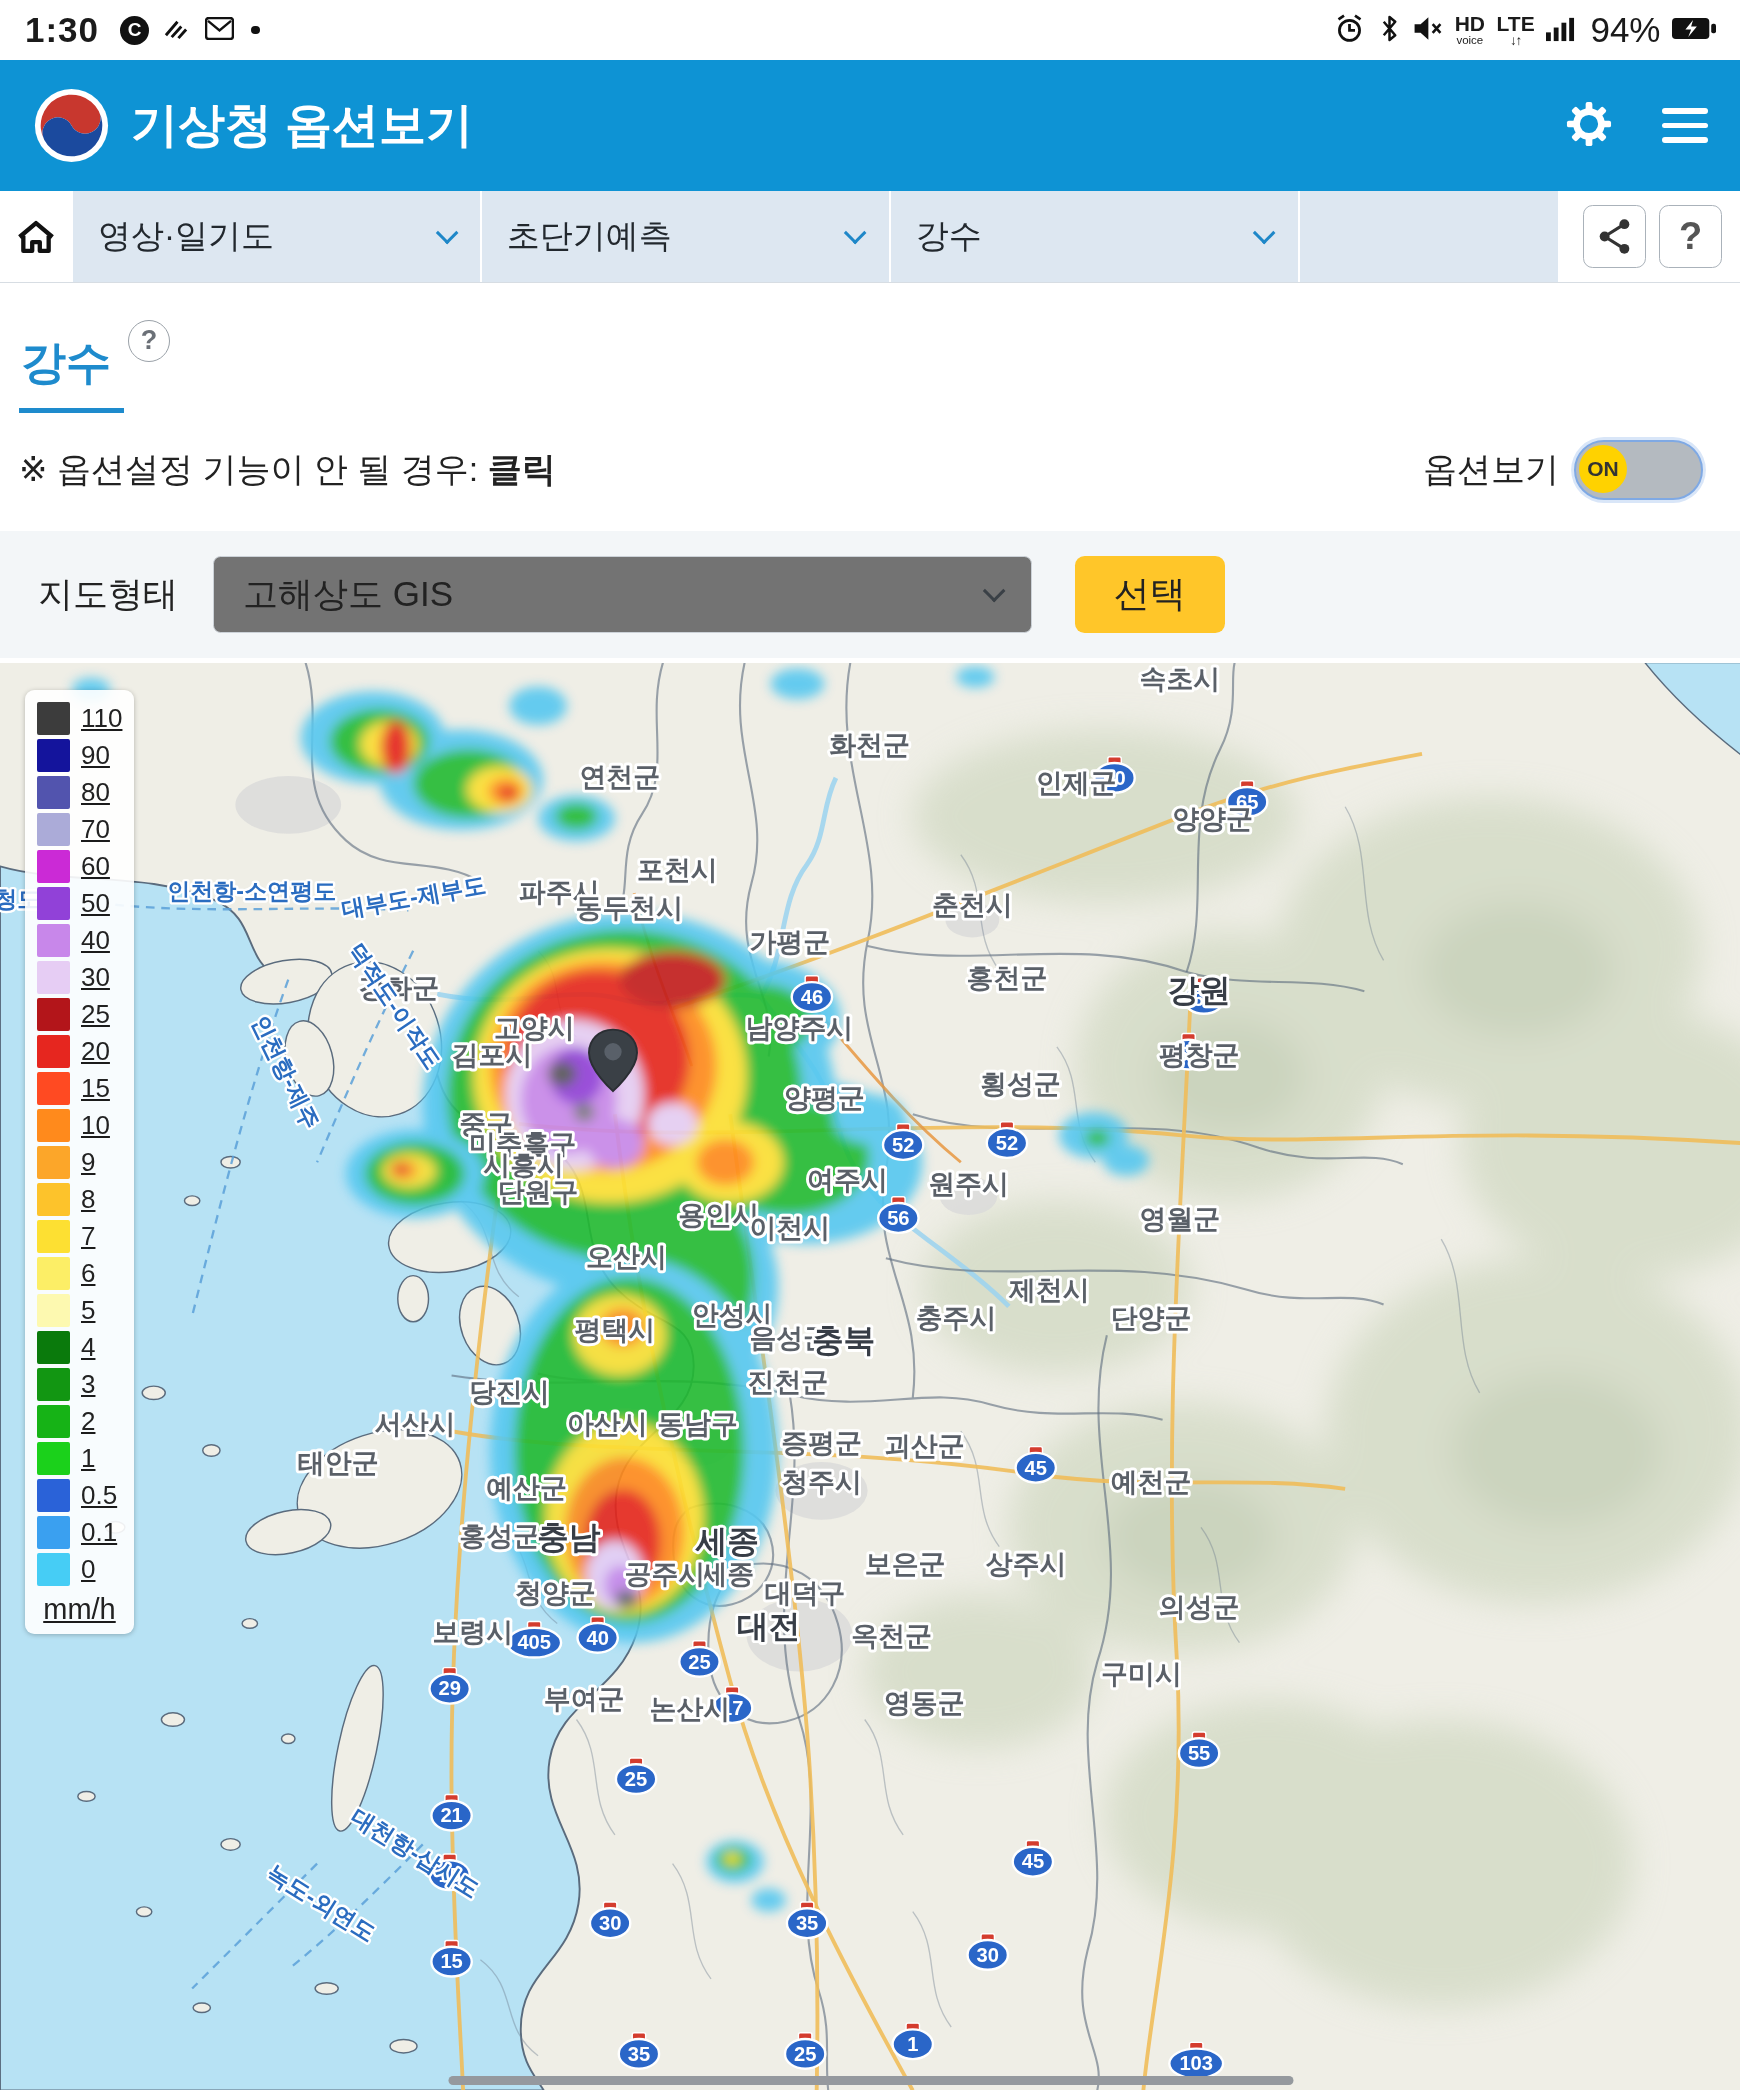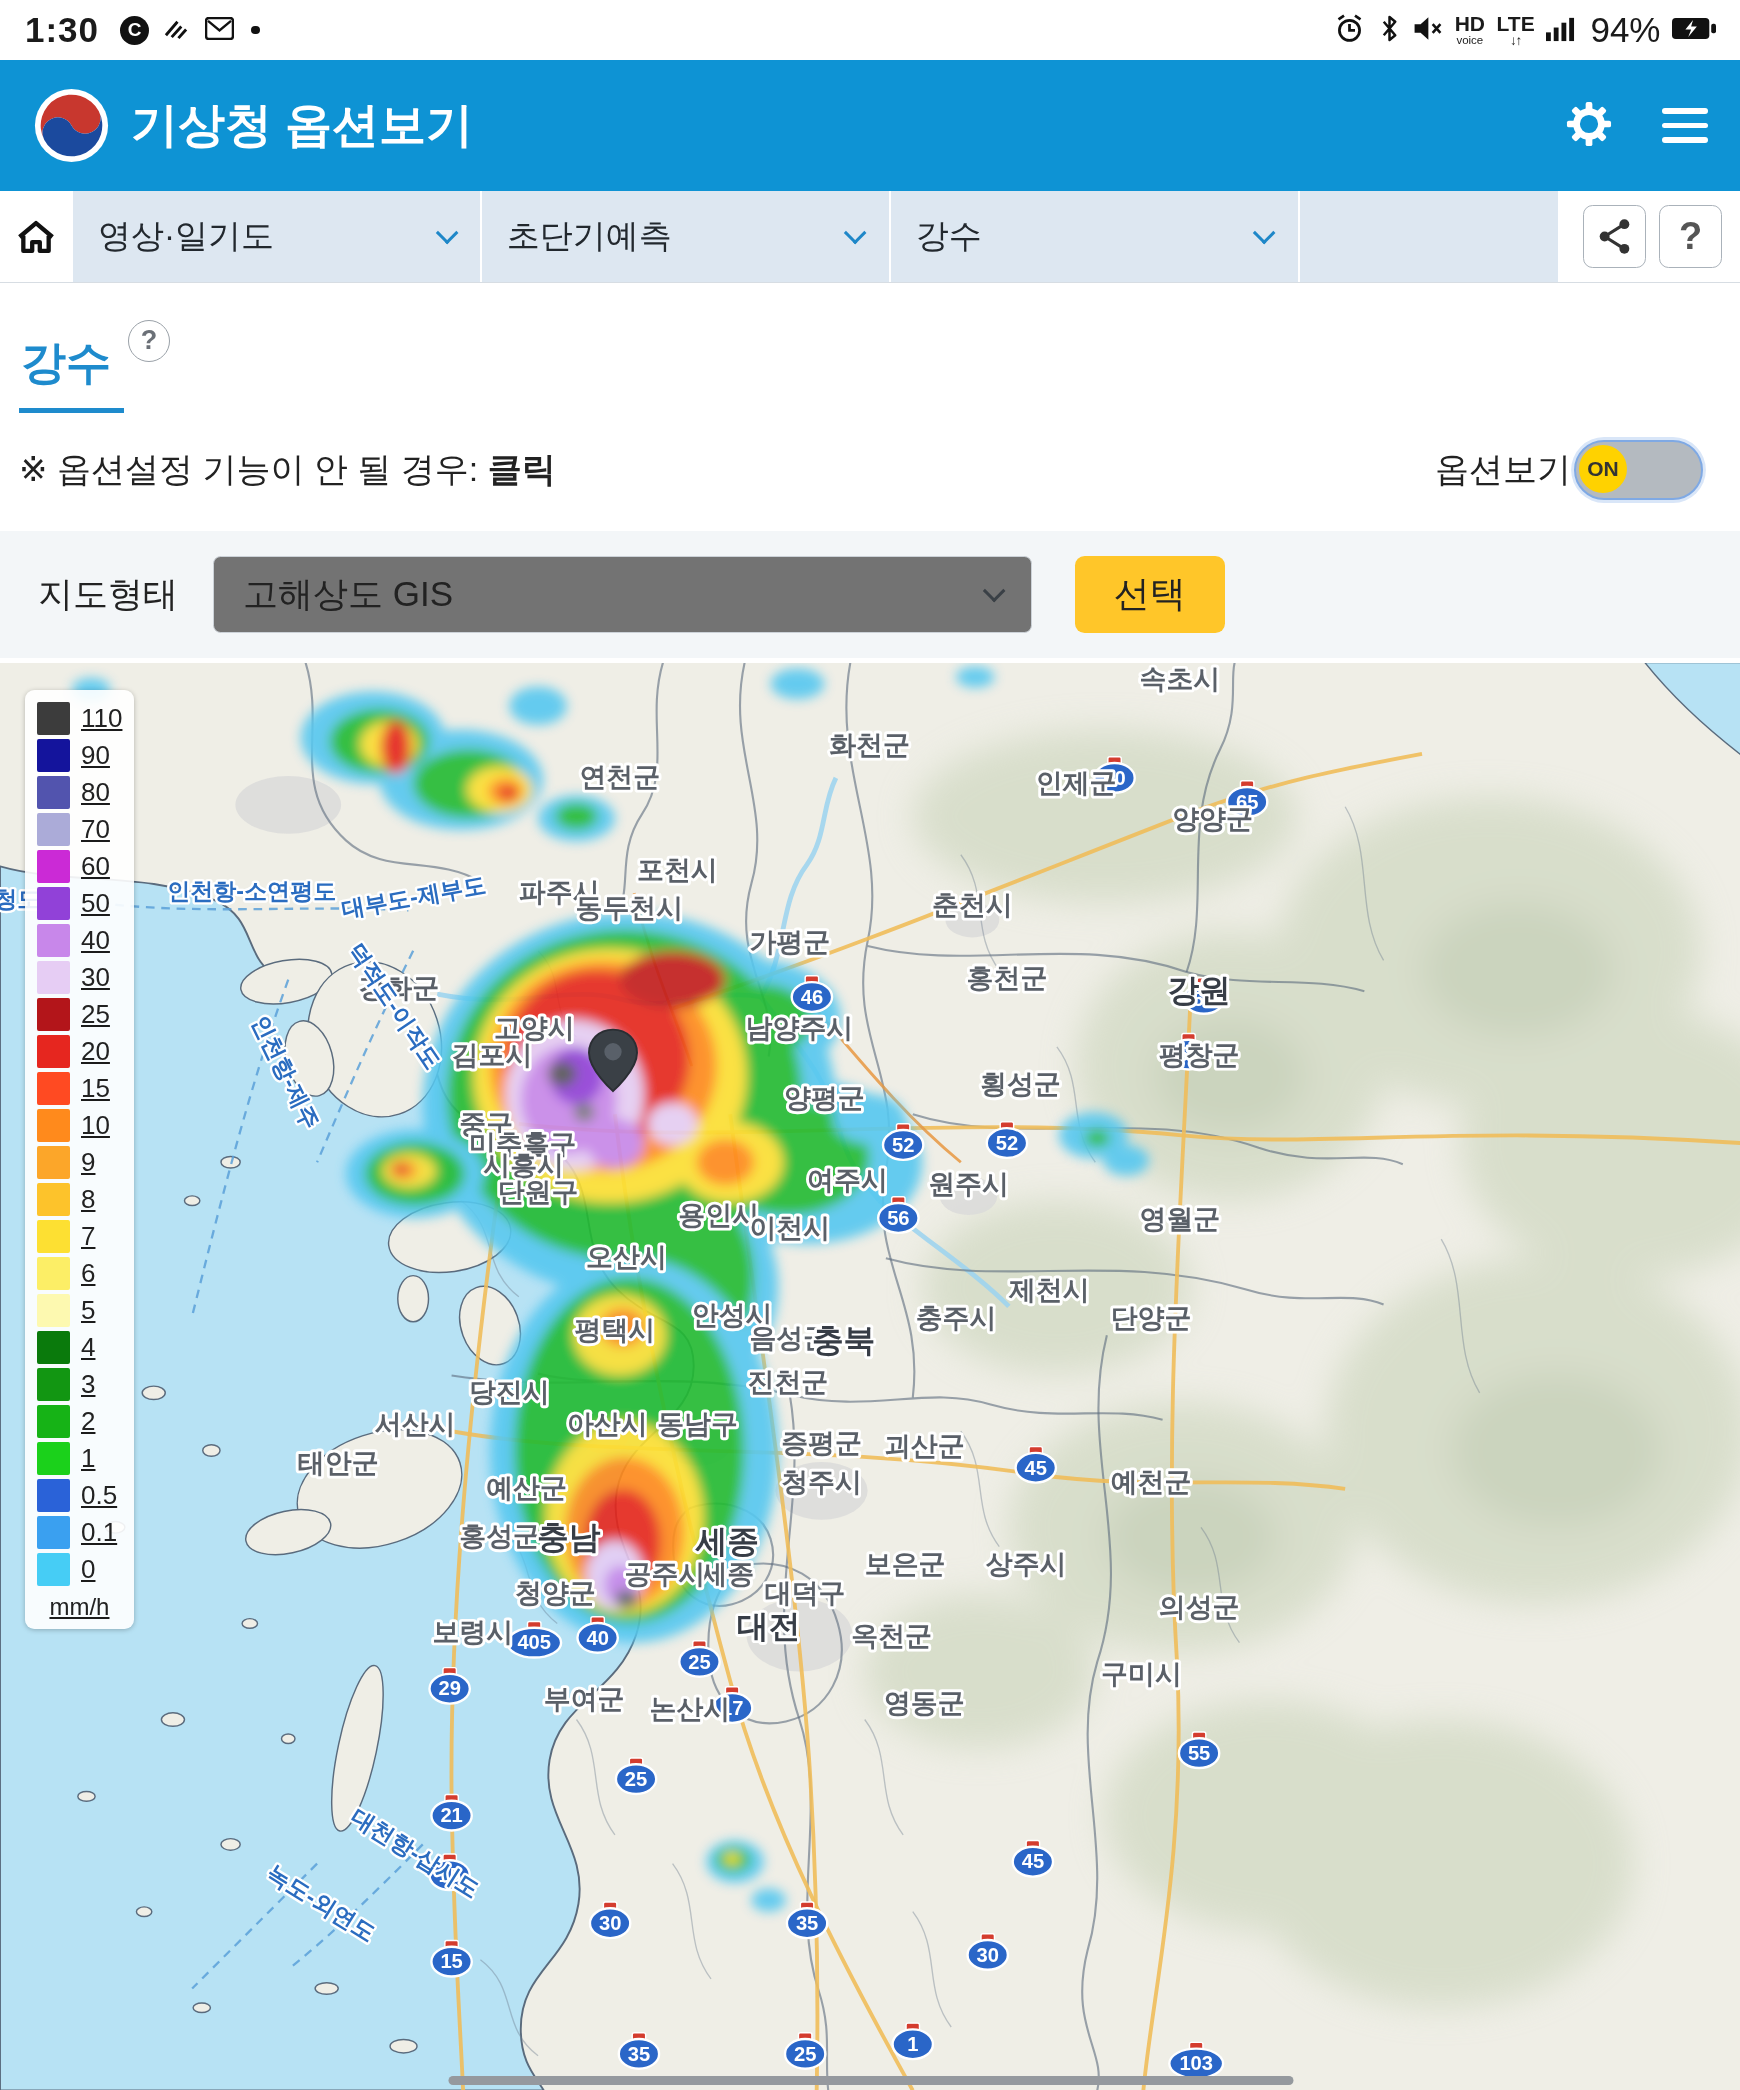--- a/index.html
+++ b/index.html
@@ -46,21 +46,21 @@
   
   .title-row{margin:50px 0 0 19px;display:flex;align-items:flex-start;}
   .page-title{font-size:45px;font-weight:700;color:#1e8bcd;border-bottom:5.8px solid #1e8bcd;
               padding:0 13.4px 15.4px 1.9px;display:inline-block;}
   .help-badge{width:42px;height:42px;border:1.9px solid #9aa1a8;border-radius:50%;color:#6b7077;
               font-size:27px;font-weight:700;display:flex;align-items:center;justify-content:center;
               margin:-13.4px 0 0 3.8px;cursor:pointer;background:#fff;}
   .notice-row{margin:27px 38px 0 19px;display:flex;align-items:center;justify-content:space-between;}
   .notice{font-size:34px;color:#222;}
   .notice b{font-weight:700;}
-  .optwrap{display:flex;align-items:center;gap:3px;}
+  .optwrap{display:flex;align-items:center;gap:15px;}
   .optlabel{font-size:34px;color:#222;}
   .toggle{width:129px;height:60px;border-radius:31px;background:#b4bac0;border:2.9px solid #7fa9e4;
           position:relative;cursor:pointer;box-shadow:0 0 0 2.9px #d9e6f8;}
   .knob{position:absolute;left:2.9px;top:2.9px;width:48px;height:48px;border-radius:50%;background:#ffd200;
         display:flex;align-items:center;justify-content:center;font-size:21px;font-weight:700;color:#333;text-align:center;}
   .controls-row{margin-top:31px;background:#f3f6f8;padding:25px 38px;display:flex;align-items:center;gap:35px;}
   .ctl-label{font-size:35px;color:#222;flex:none;}
   .select{width:819px;height:77px;background:#737373;border:1.9px solid #ccd2d8;border-radius:7.7px;
           display:flex;align-items:center;justify-content:space-between;padding:0 29px;cursor:pointer;}
   .select .val{font-size:35px;color:#222;}
@@ -86,21 +86,21 @@
   .shield-tab{fill:#d43c2e;stroke:#fff;stroke-width:1.5;}
   .shield-num{fill:#fff;font-family:"Liberation Sans",sans-serif;font-size:21px;font-weight:700;
               text-anchor:middle;}
 
   
   .legend{position:absolute;left:25px;top:27px;background:rgba(255,255,255,.9);border-radius:9.6px;
           padding:9.6px 11.5px 7.7px;box-shadow:0 1px 5.8px rgba(0,0,0,.25);text-decoration:underline;}
   .lg-row{display:flex;align-items:center;height:37px;gap:11.5px;}
   .lg-sw{width:33px;height:33px;flex:none;border-radius:1.9px;}
   .lg-val{font-size:26px;color:#222;}
-  .lg-unit{font-size:24px;color:#222;text-align:center;margin-top:5.8px;}
+  .lg-unit{font-size:29px;color:#222;text-align:center;margin-top:5.8px;}
 
   .hscroll{position:absolute;bottom:4.8px;left:50%;transform:translateX(-50%);width:845px;height:9.6px;
            background:#95999e;border-radius:4.8px;cursor:pointer;}
 </style>
 </head>
 <body>
 
 <div class="page">
 
   <div class="statusbar">

